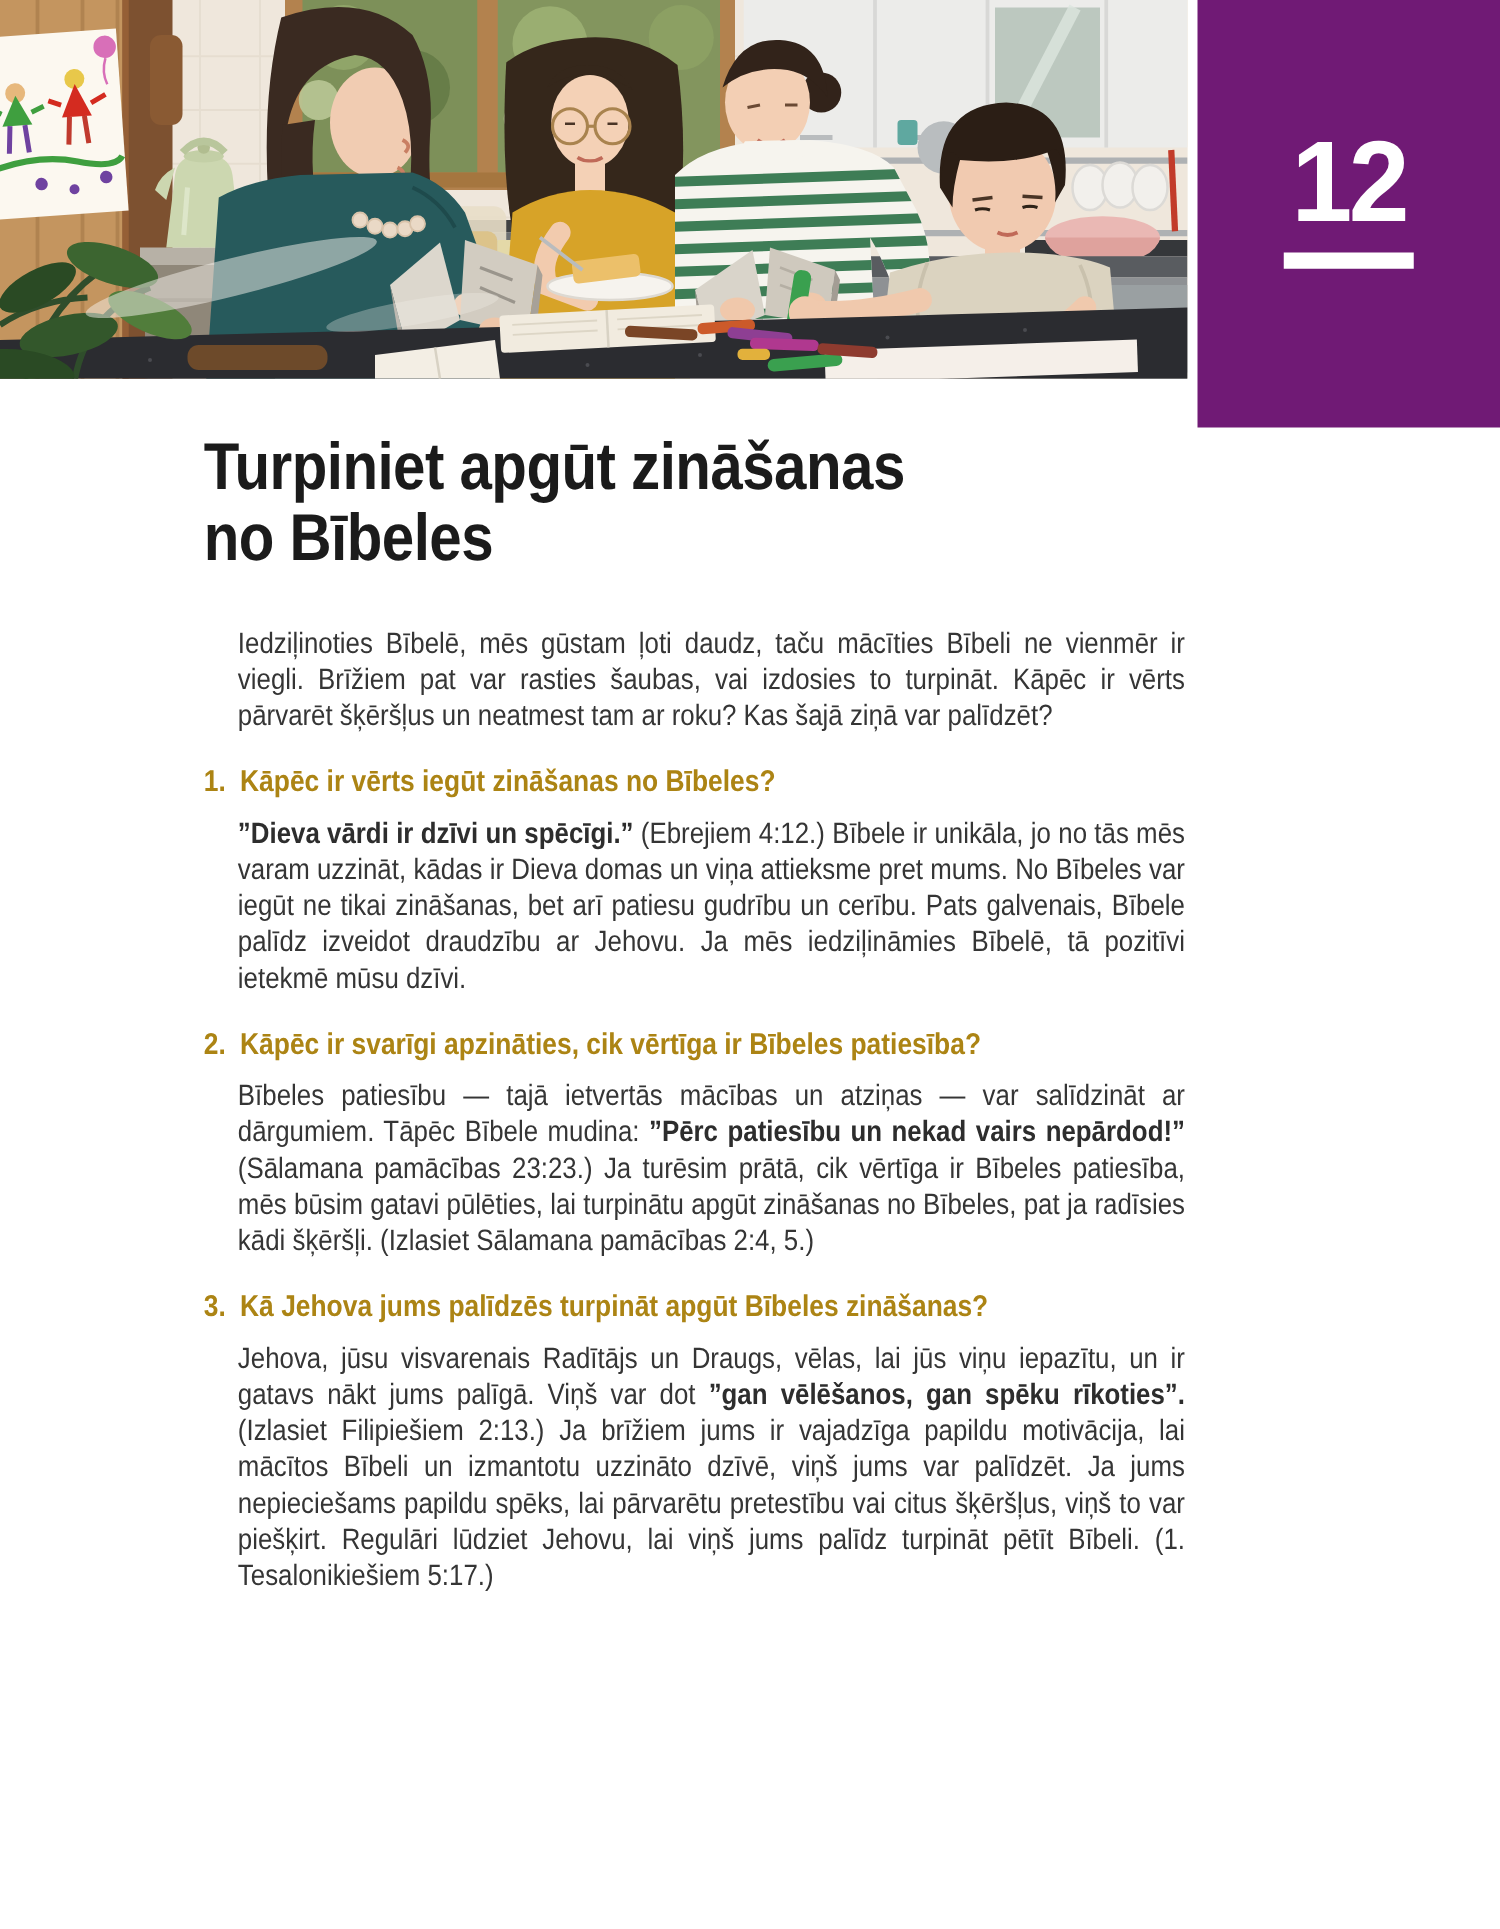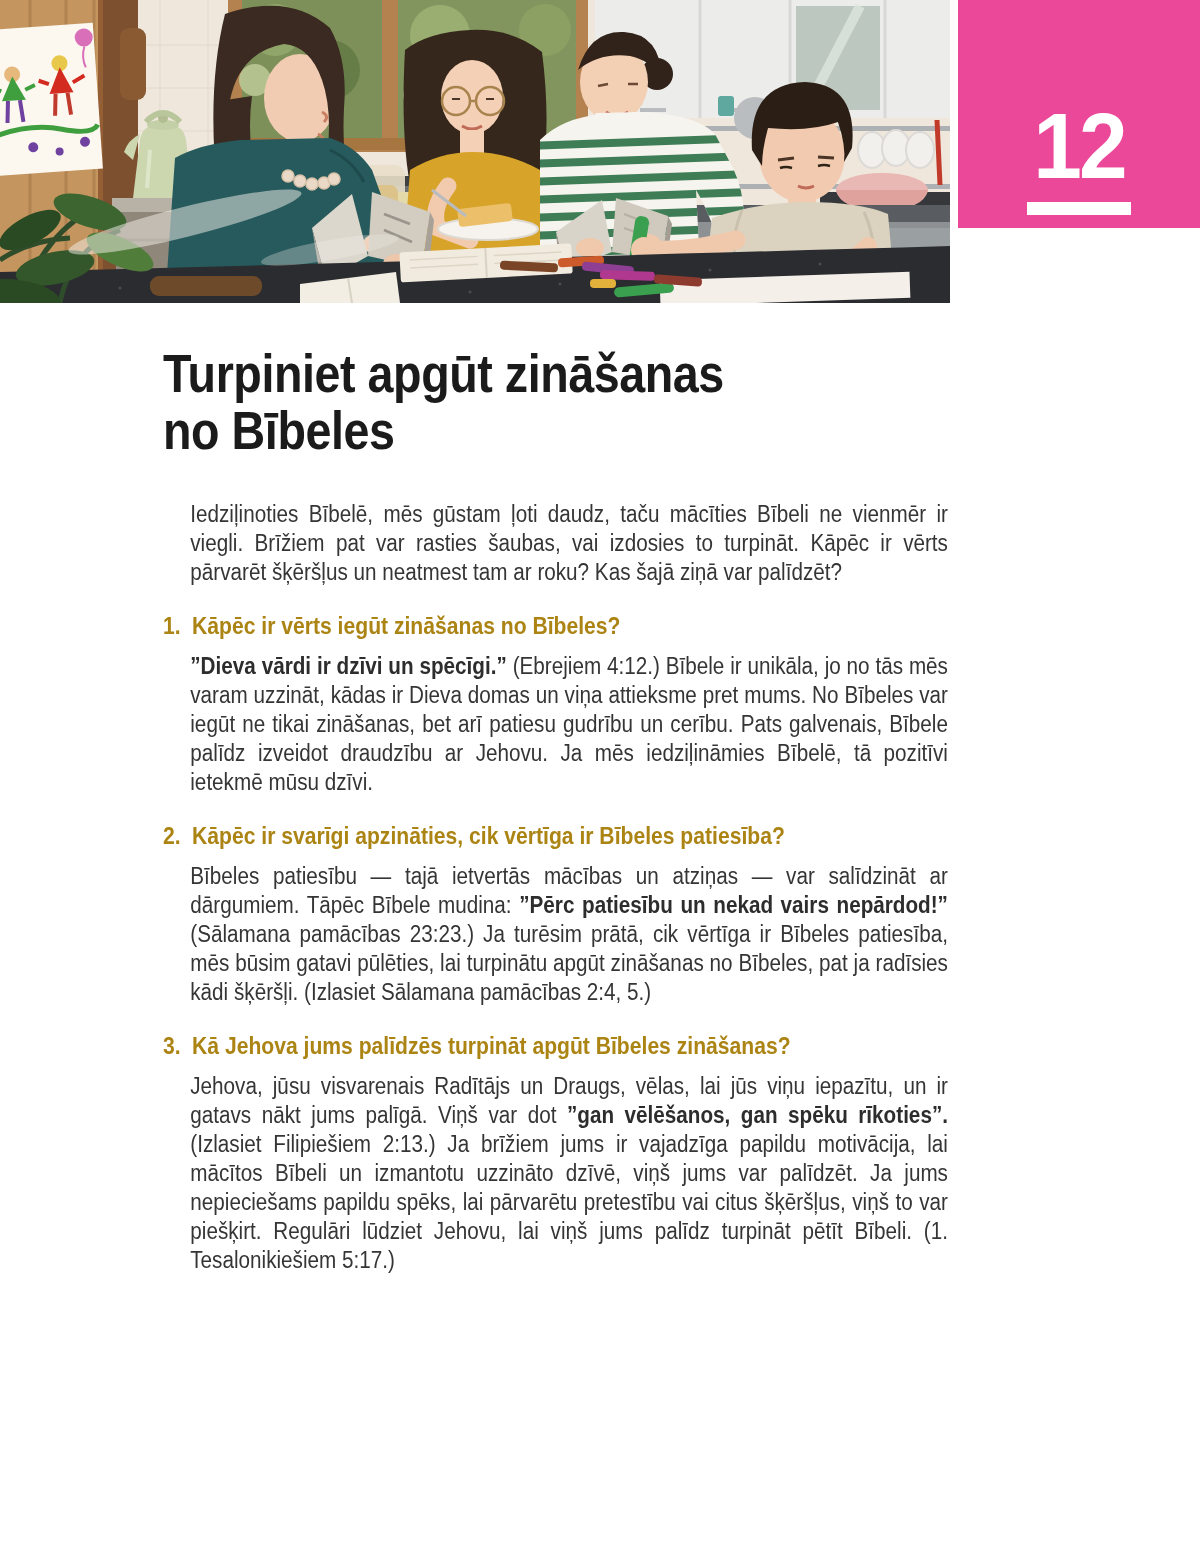--- a/index.html
+++ b/index.html
@@ -4,21 +4,21 @@
 <style>
   html,body{margin:0;padding:0;background:#ffffff;}
   body{width:1200px;height:1543px;position:relative;overflow:hidden;
        font-family:"Liberation Sans",sans-serif;-webkit-font-smoothing:antialiased;}
   .page{position:absolute;inset:0;background:#ffffff;}
 
   
   .hero{position:absolute;left:0;top:0;width:1200px;height:303px;}
   .photo{position:absolute;left:0;top:0;width:950px;height:303px;overflow:hidden;background:#efe7dc;}
   .photo svg{display:block;width:950px;height:303px;}
-  .badge{position:absolute;left:958px;top:0;width:242px;height:228px;background:#ec4899;}
+  .badge{position:absolute;left:958px;top:0;width:242px;height:342px;background:#701a75;}
   .badge-number{position:absolute;top:100px;left:0;right:0;text-align:center;
       color:#ffffff;font-size:92px;line-height:92px;font-weight:700;letter-spacing:-3px;
       transform:scaleX(.95);}
   .badge-bar{position:absolute;top:202px;left:50%;margin-left:-52px;width:104px;height:13px;background:#ffffff;}
 
   
   .content{position:absolute;left:163px;top:345px;width:900px;
       transform:scaleX(.88);transform-origin:left top;}
   .title{font-size:53px;line-height:57px;font-weight:700;color:#1b1b1b;
       letter-spacing:-.5px;margin:0 0 41px 0;}

